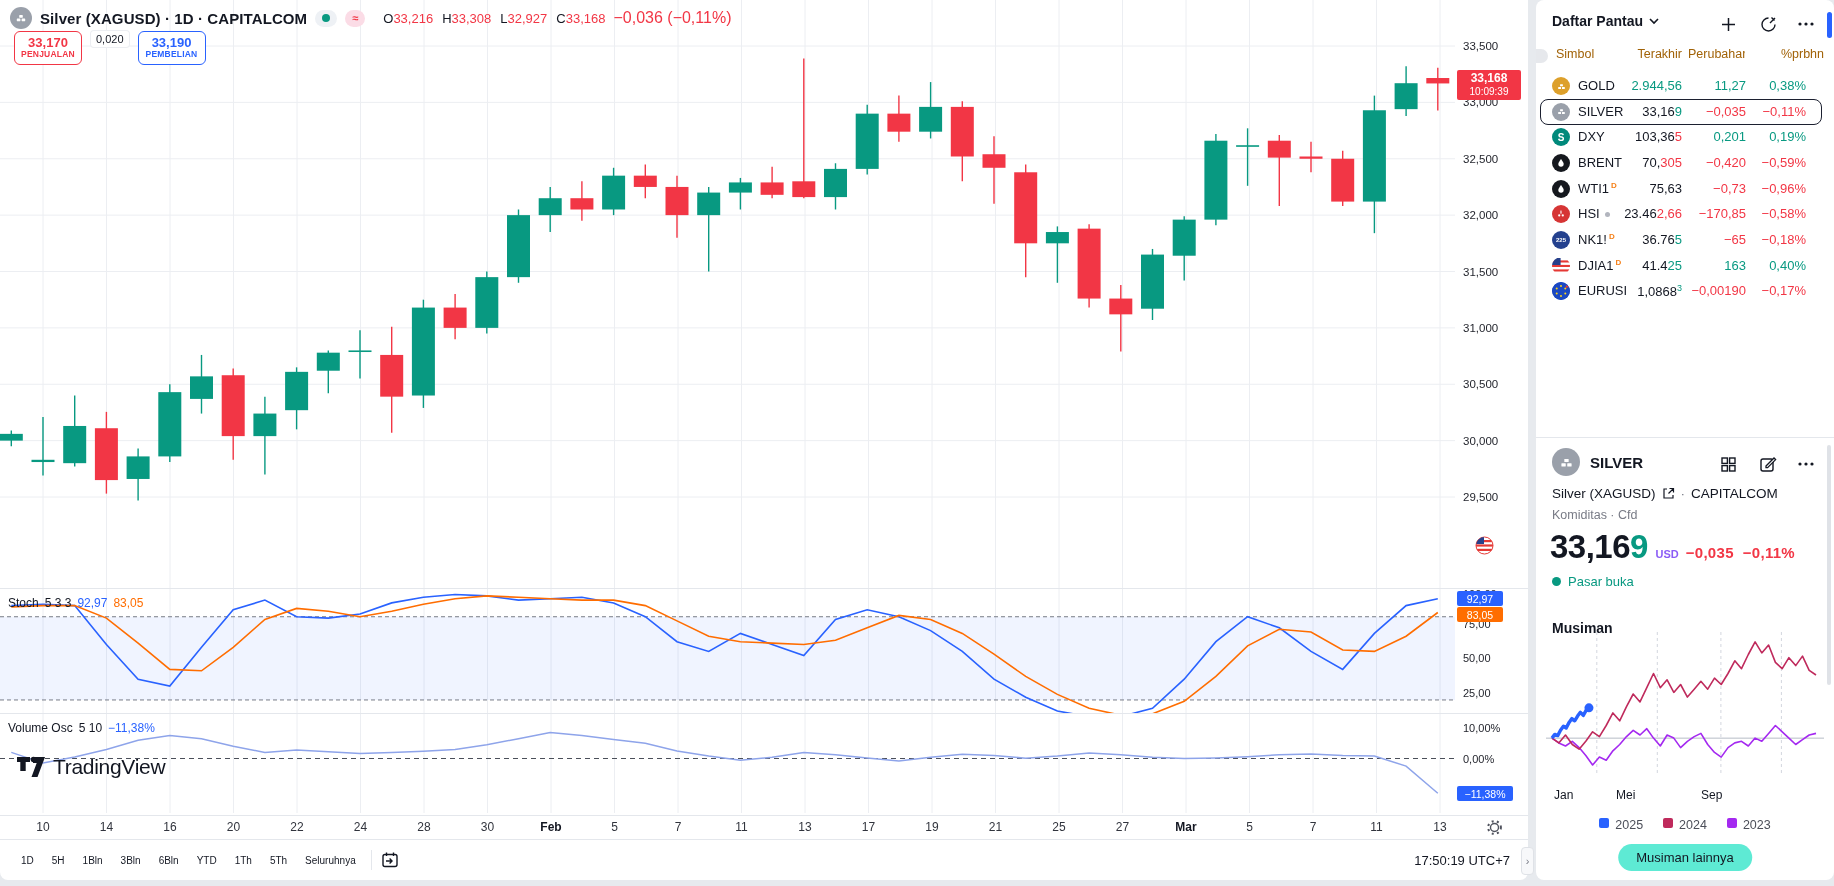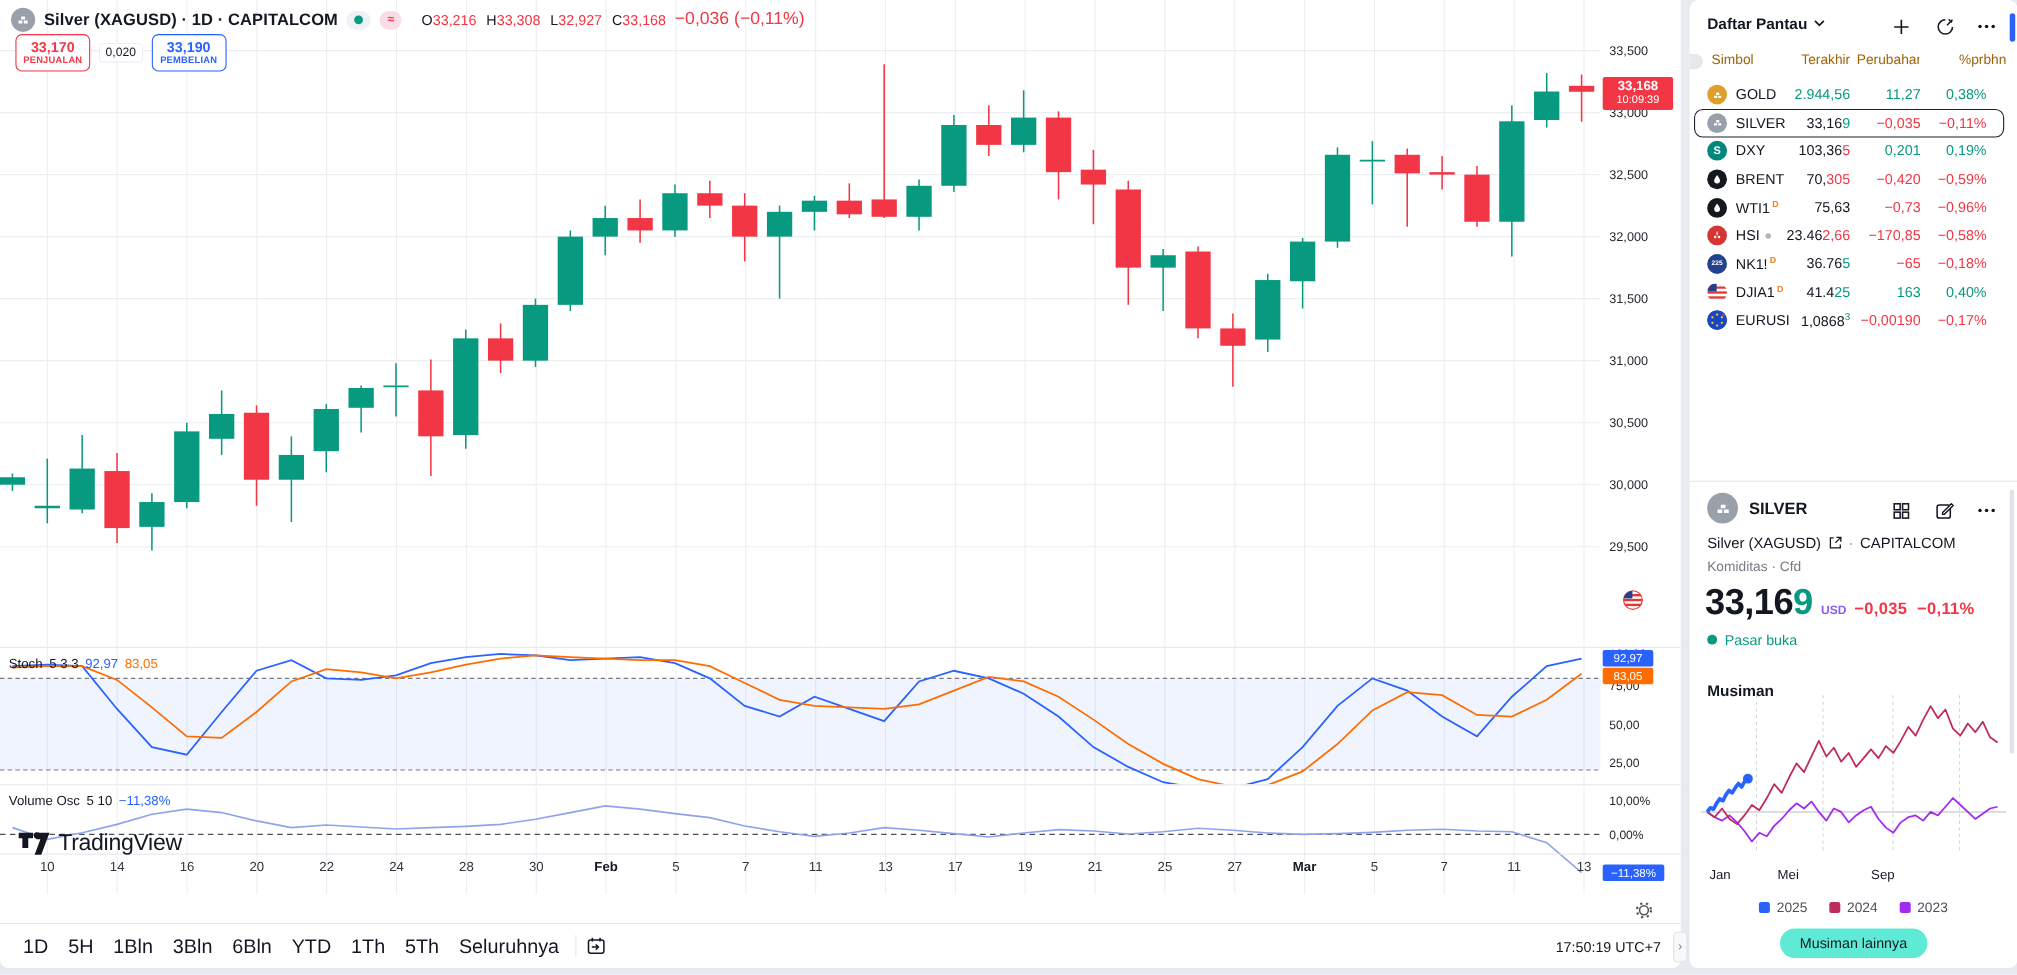--- a/index.html
+++ b/index.html
@@ -15,47 +15,47 @@
   .sym-logo{width:22px;height:22px;border-radius:50%;background:#9aa0aa;display:flex;align-items:center;justify-content:center;flex:0 0 auto}
   #symTitle{font-size:15px;font-weight:700;letter-spacing:.1px}
   .pill{height:17px;border-radius:9px;display:flex;align-items:center;justify-content:center;padding:0 7px;font-size:11px}
   .pill.grey{background:#eef1f5}
   .pill.pink{background:#fbdce6;color:#f23645;font-weight:700}
   .gdot{width:8px;height:8px;border-radius:50%;background:#089981}
   #ohlcRow{display:flex;gap:9px;font-size:13px;margin-left:10px}
   .ohlc-k{color:#131722}
   .ohlc-v{color:#f23645}
   
-  #orderRow{left:14px;top:31px;display:flex;align-items:center;gap:9px;z-index:4}
+  #orderRow{left:14px;top:31px;display:flex;align-items:flex-start;gap:9px;z-index:4}
   .obox{width:68px;height:34px;border-radius:6px;background:#fff;display:flex;flex-direction:column;align-items:center;justify-content:center;line-height:1.1;cursor:pointer}
   .obox .p{font-size:13px;font-weight:700}
   .obox .l{font-size:8.5px;font-weight:700;letter-spacing:.2px}
   #sellBox{border:1.5px solid #f23645;color:#f23645}
   #buyBox{border:1.5px solid #2962ff;color:#2962ff}
   #spreadBox{font-size:11px;color:#131722;background:#fff;padding:2px 5px;border-radius:3px;box-shadow:0 0 0 1px #eceef2}
   .sep{position:absolute;left:0;width:1528px;height:1px;background:#e4e7ec}
   
   #priceTag{left:1457px;top:70px;width:64px;height:30px;background:#f23645;border-radius:2px;color:#fff;z-index:3;
     display:flex;flex-direction:column;align-items:center;justify-content:center;line-height:1.15}
   #priceTag .p{font-size:12px;font-weight:700}
   #priceTag .t{font-size:10px}
   .chip{position:absolute;left:1457px;width:46px;height:15px;border-radius:2px;color:#fff;font-size:10.5px;display:flex;align-items:center;justify-content:center;z-index:3}
   
   .indLabel{position:absolute;left:8px;font-size:12px;display:flex;gap:6px;z-index:3;background:rgba(255,255,255,.0)}
   .indLabel .b{color:#2962ff}.indLabel .o{color:#ff6d00}
   
   #tvLogo{left:16px;top:754px;display:flex;align-items:center;gap:7px;z-index:3}
   #tvLogoText{font-size:21px;font-weight:400;letter-spacing:-.3px}
   
-  #timeAxis{left:0;top:776px;width:1528px;height:24px;border-top:1px solid #e4e7ec;z-index:2}
+  #timeAxis{left:0;top:815px;width:1528px;height:24px;border-top:1px solid #e4e7ec;z-index:2}
   .ttick{position:absolute;top:4px;width:40px;margin-left:-20px;text-align:center;font-size:12px;color:#31343d;cursor:ew-resize}
   .ttick.bold{font-weight:700;color:#131722}
   
   #toolbar{left:0;top:839px;width:1528px;height:41px;border-top:1px solid #e4e7ec;display:flex;align-items:center;padding:0 14px;z-index:2}
-  .range{font-size:18px;color:#131722;padding:4px 7px;border-radius:4px;cursor:pointer}
+  .range{font-size:10px;color:#131722;padding:4px 7px;border-radius:4px;cursor:pointer}
   .tb-div{width:1px;height:20px;background:#e4e7ec;margin:0 8px}
   #clock{margin-left:auto;font-size:13px;padding-right:4px;cursor:pointer}
   #collapseHandle{left:1521px;top:847px;width:13px;height:28px;background:#f7f8fa;border:1px solid #dfe2e7;border-radius:4px;z-index:6;
     display:flex;align-items:center;justify-content:center;color:#787b86;font-size:11px;cursor:pointer}
   
   #wlHeader{left:16px;top:13px;display:flex;align-items:center;gap:5px}
   #wlTitle{font-size:14px;font-weight:700}
   .icoBtn{position:absolute;top:12px;width:26px;height:24px;display:flex;align-items:center;justify-content:center;cursor:pointer;color:#131722}
   #wlCols{position:absolute;left:0;top:47px;width:298px;height:20px;color:#a16207;font-size:12.5px}
   .colR{position:absolute;text-align:right}
@@ -77,21 +77,21 @@
   #dPriceRow{position:absolute;left:14px;top:528px;display:flex;align-items:baseline;gap:7px}
   #dPriceMain{font-size:33px;font-weight:700;letter-spacing:-.5px}
   #dPriceTick{font-size:33px;font-weight:700}
   #dCur{font-size:11px;color:#8b5cf6;font-weight:700}
   #dChg{font-size:15px;font-weight:700;color:#f23645;letter-spacing:.3px}
   #dStatus{position:absolute;left:16px;top:574px;font-size:13px;color:#089981;display:flex;align-items:center;gap:7px}
   #dStatus .gdot{width:9px;height:9px}
   #dSeasonTitle{position:absolute;left:16px;top:620px;font-size:14px;font-weight:700}
   .monthLbl{position:absolute;top:788px;font-size:12px;color:#131722}
   #seasonLegend{position:absolute;left:0;top:818px;width:298px;display:flex;justify-content:center;gap:20px}
-  .legItem{display:flex;align-items:center;gap:6px;font-size:12.5px;color:#4c4f59;cursor:pointer}
+  .legItem{display:flex;align-items:flex-start;gap:6px;font-size:12.5px;color:#4c4f59;cursor:pointer}
   .legSq{width:10px;height:10px;border-radius:2px}
   #seasonBtn{position:absolute;left:50%;transform:translateX(-50%);top:844px;height:27px;padding:0 18px;background:#5eead4;border-radius:14px;
     font-size:13px;display:flex;align-items:center;cursor:pointer;white-space:nowrap}
   #wlScroll{position:absolute;left:291px;top:445px;width:4px;height:240px;background:#dfe2e7;border-radius:2px}
   #wlScrollTop{position:absolute;left:291px;top:12px;width:5px;height:26px;background:#2962ff;border-radius:3px}
   .axis-area{cursor:ns-resize}
 </style>
 </head>
 <body>
 

